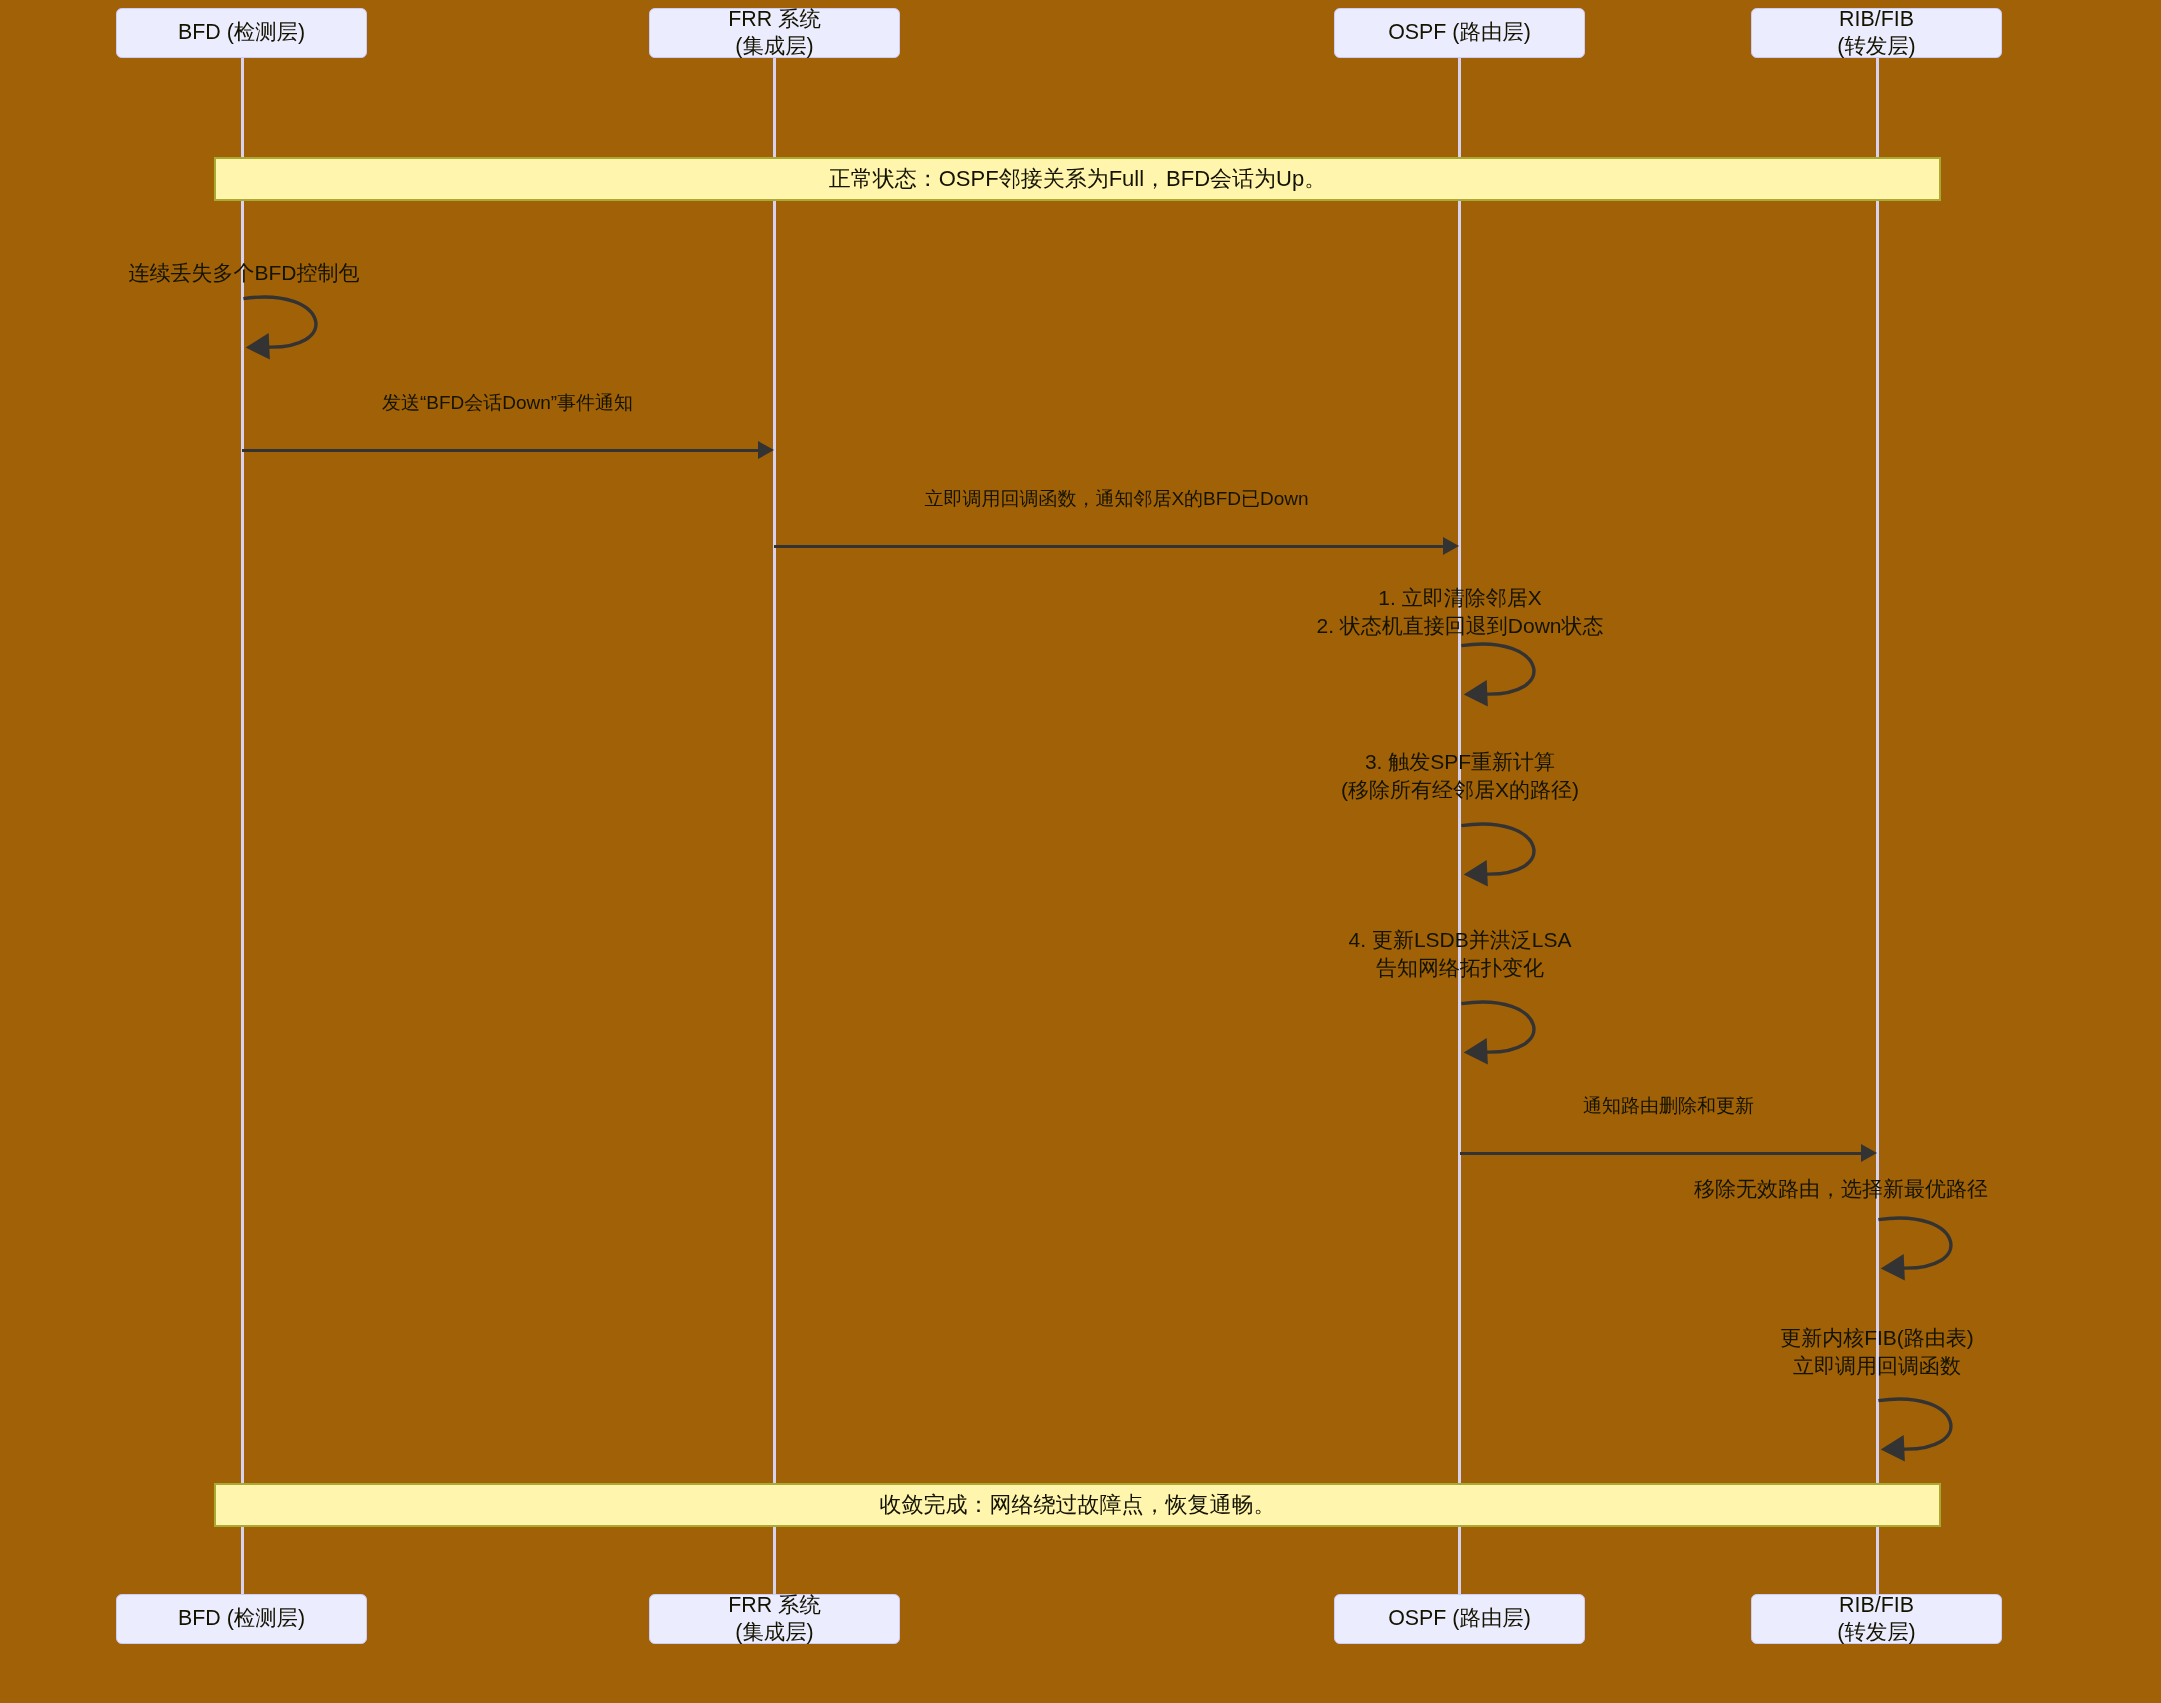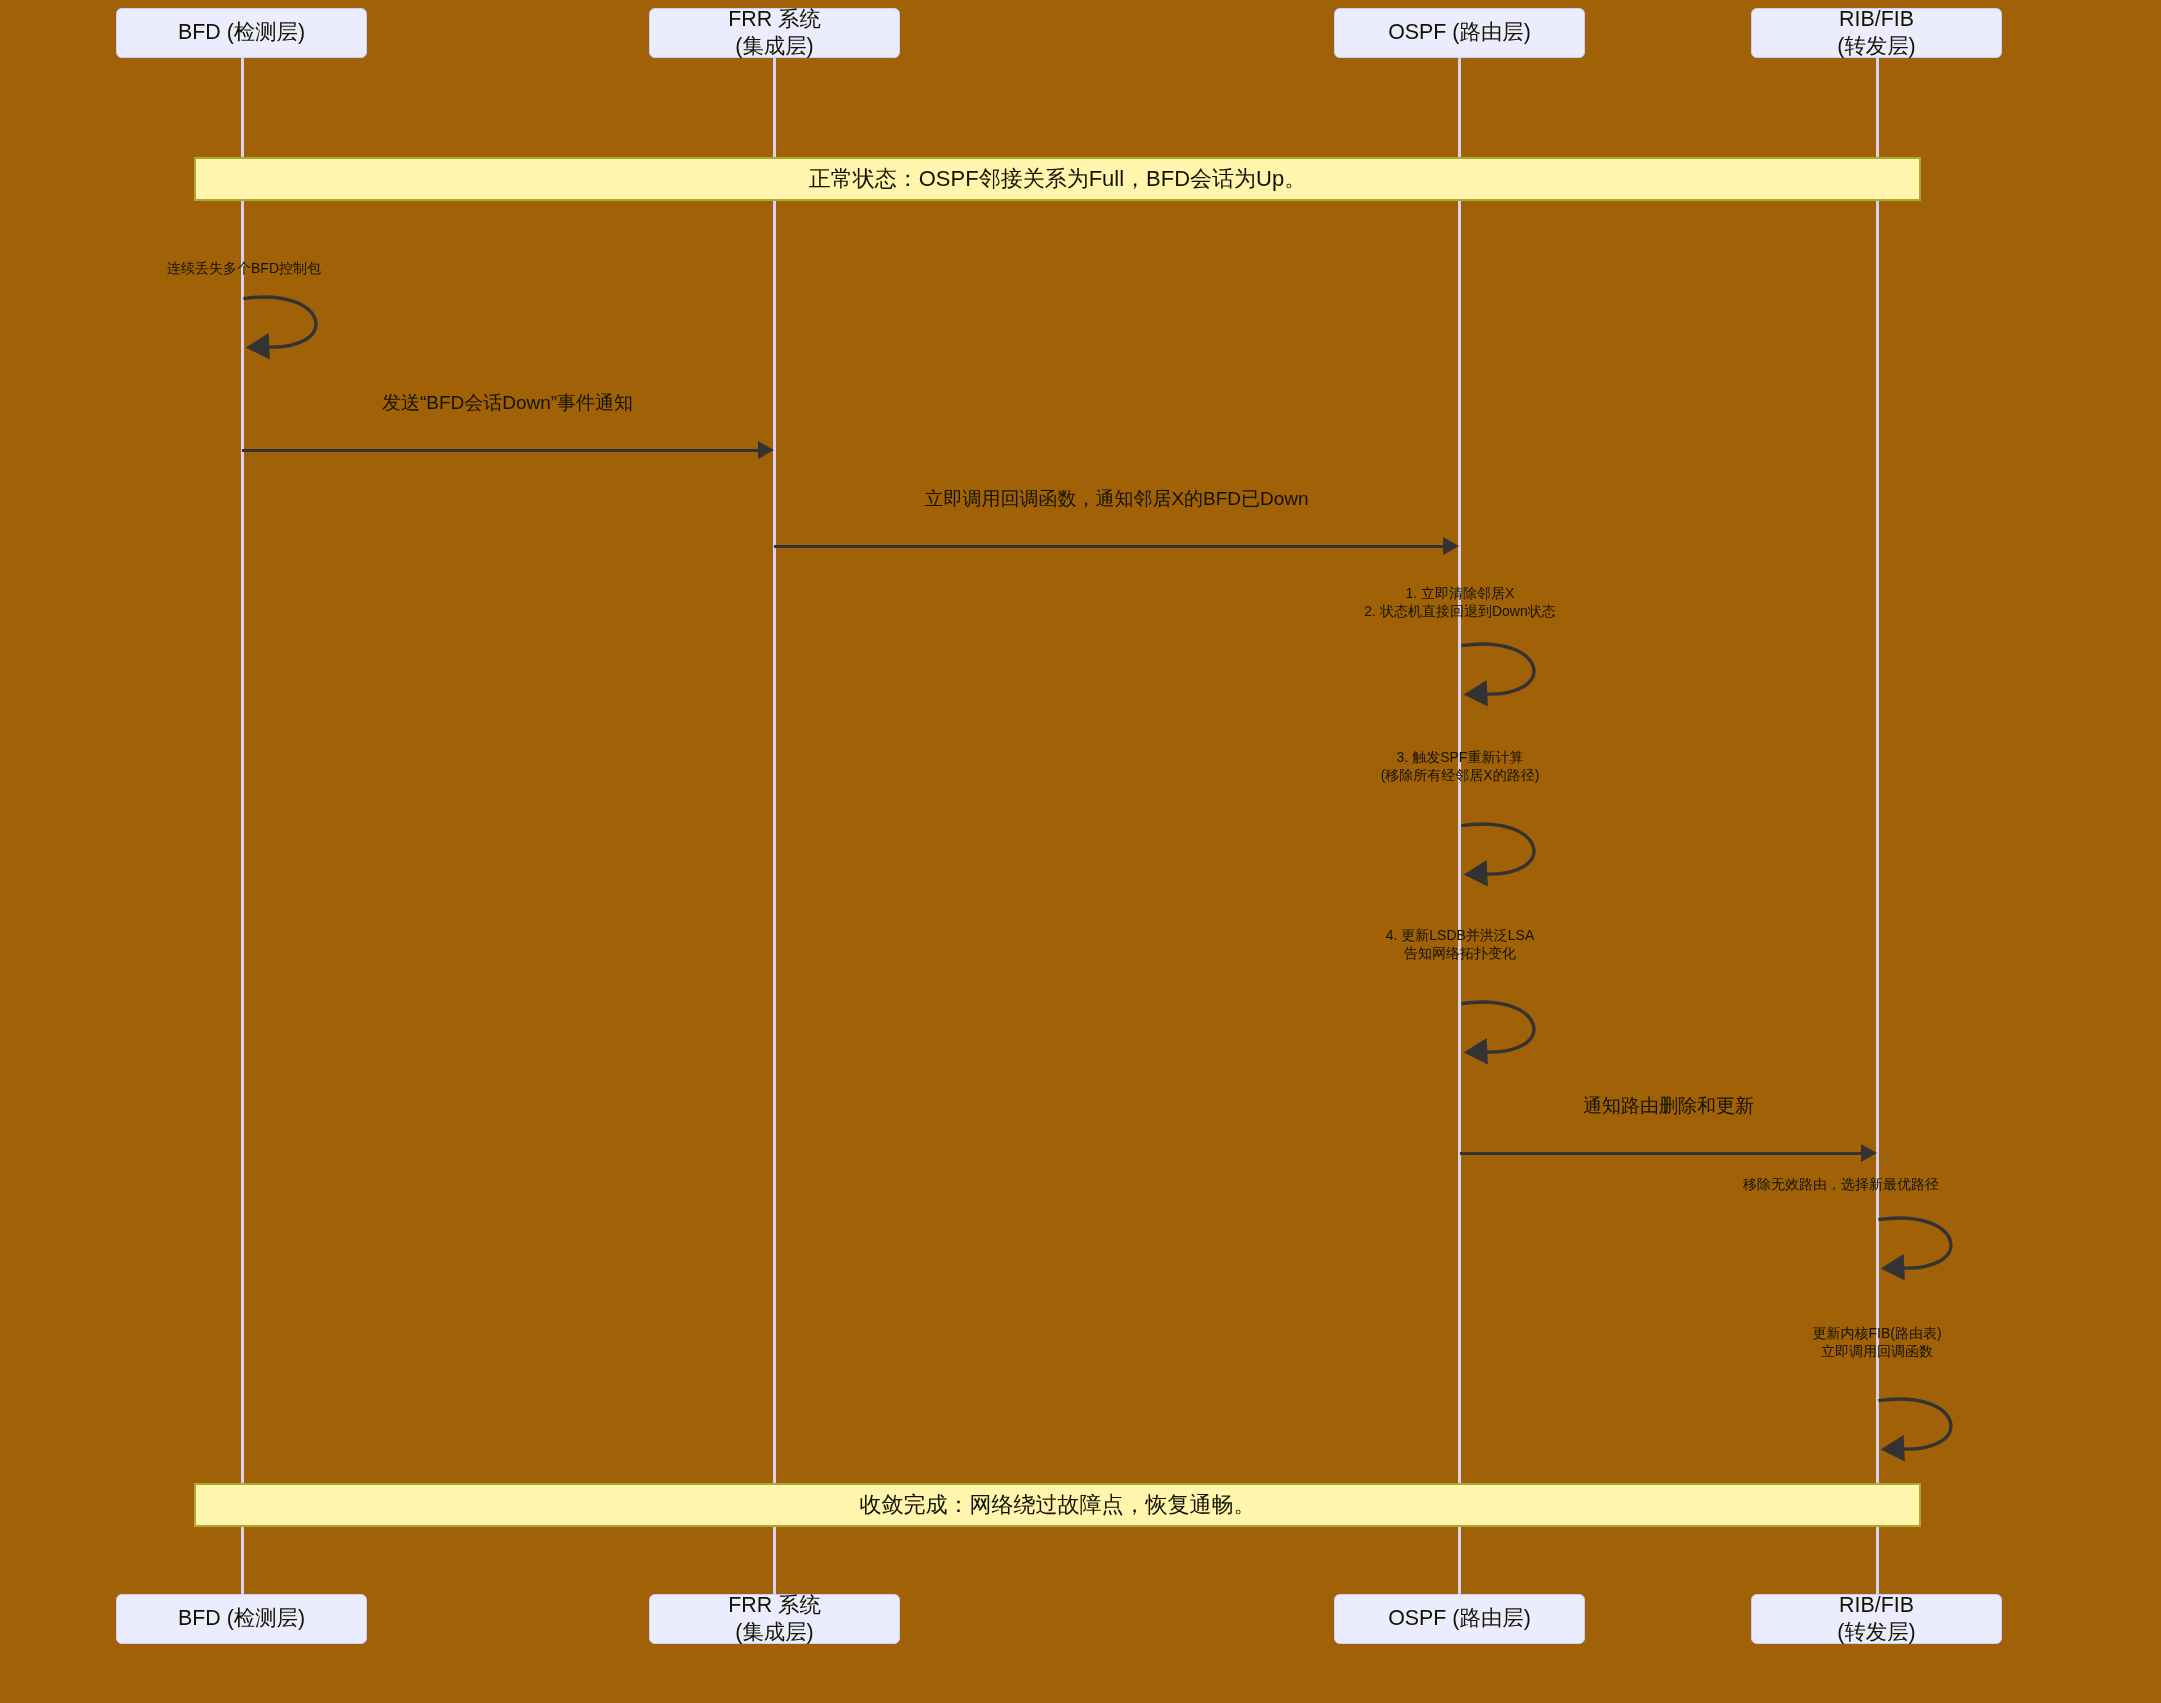--- a/index.html
+++ b/index.html
@@ -48,20 +48,21 @@
     position: absolute;
     box-sizing: border-box;
     background: #FFF5AD;
     border: 2.3px solid #AAAA33;
     display: flex;
     align-items: center;
     justify-content: center;
     color: #131300;
     font-size: 22px;
     z-index: 6;
+    margin-left: 20px;
   }
   
   .msg {
     position: absolute;
     z-index: 4;
   }
   .msg-line {
     position: absolute;
     left: 0;
     height: 0;
@@ -89,21 +90,21 @@
     position: absolute;
     z-index: 4;
   }
   .selfloop svg {
     display: block;
     overflow: visible;
   }
   .selfloop-label {
     position: absolute;
     color: #131300;
-    font-size: 14px;
+    font-size: 21px;
     line-height: 1.32;
     text-align: center;
     white-space: pre-line;
     z-index: 4;
   }
 </style>
 </head>
 <body>
 
 <div id="diagram-root">

